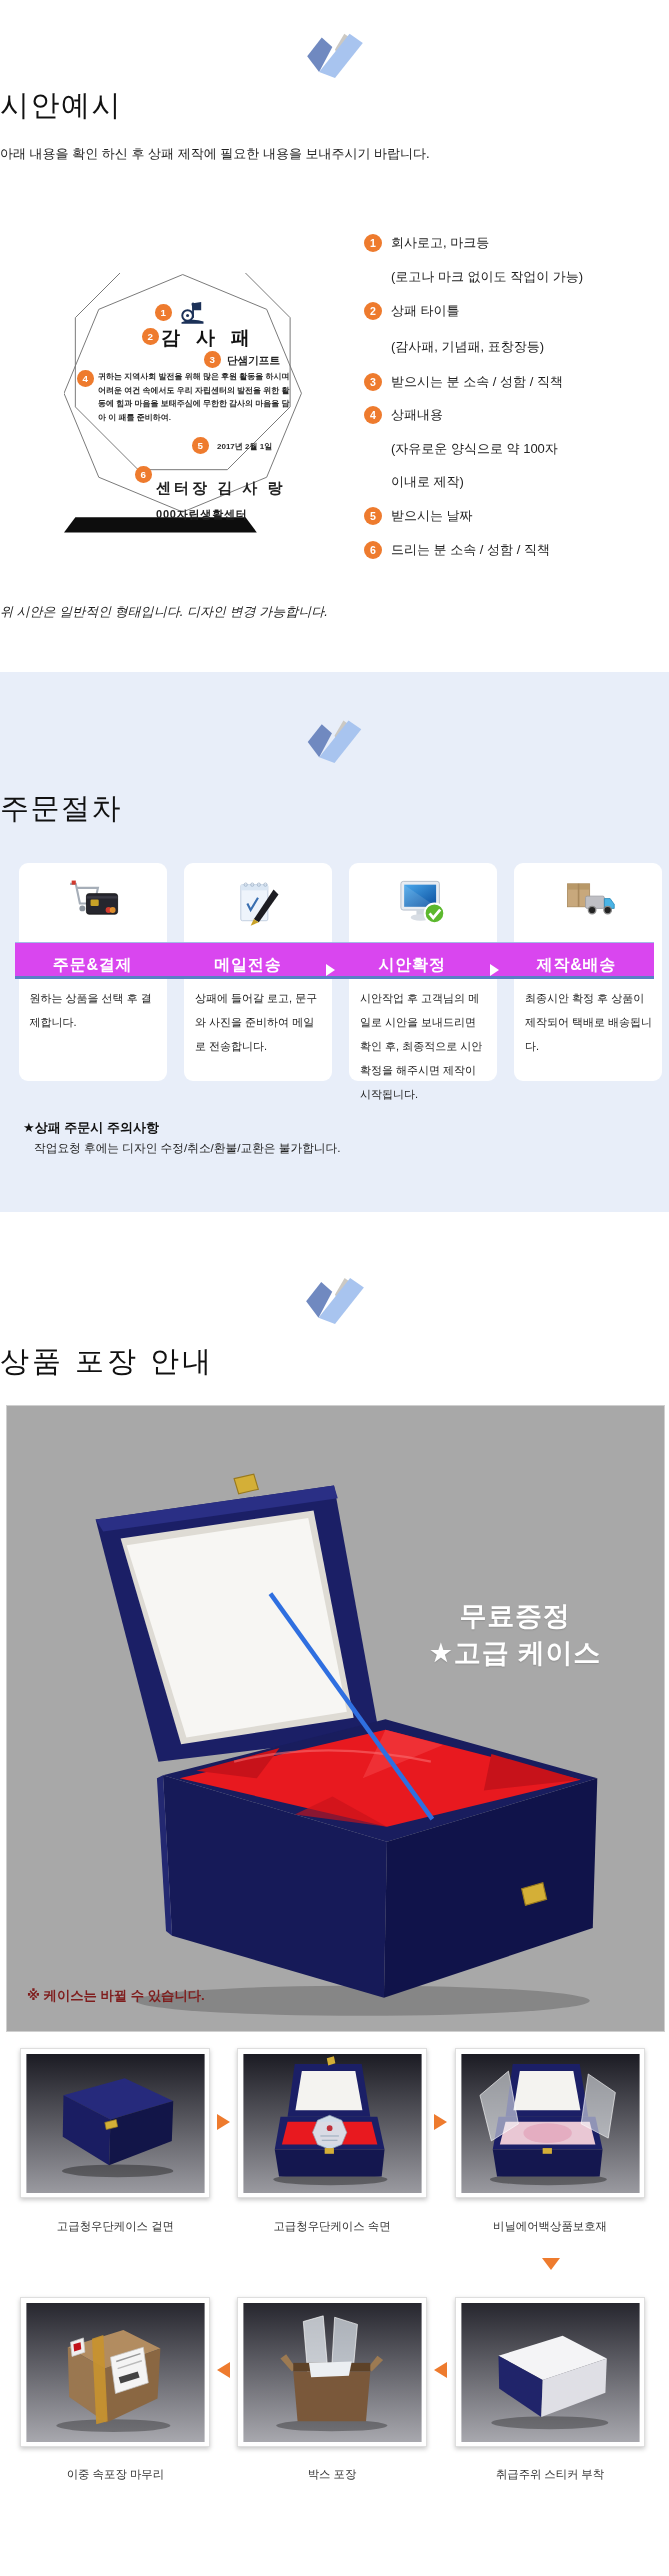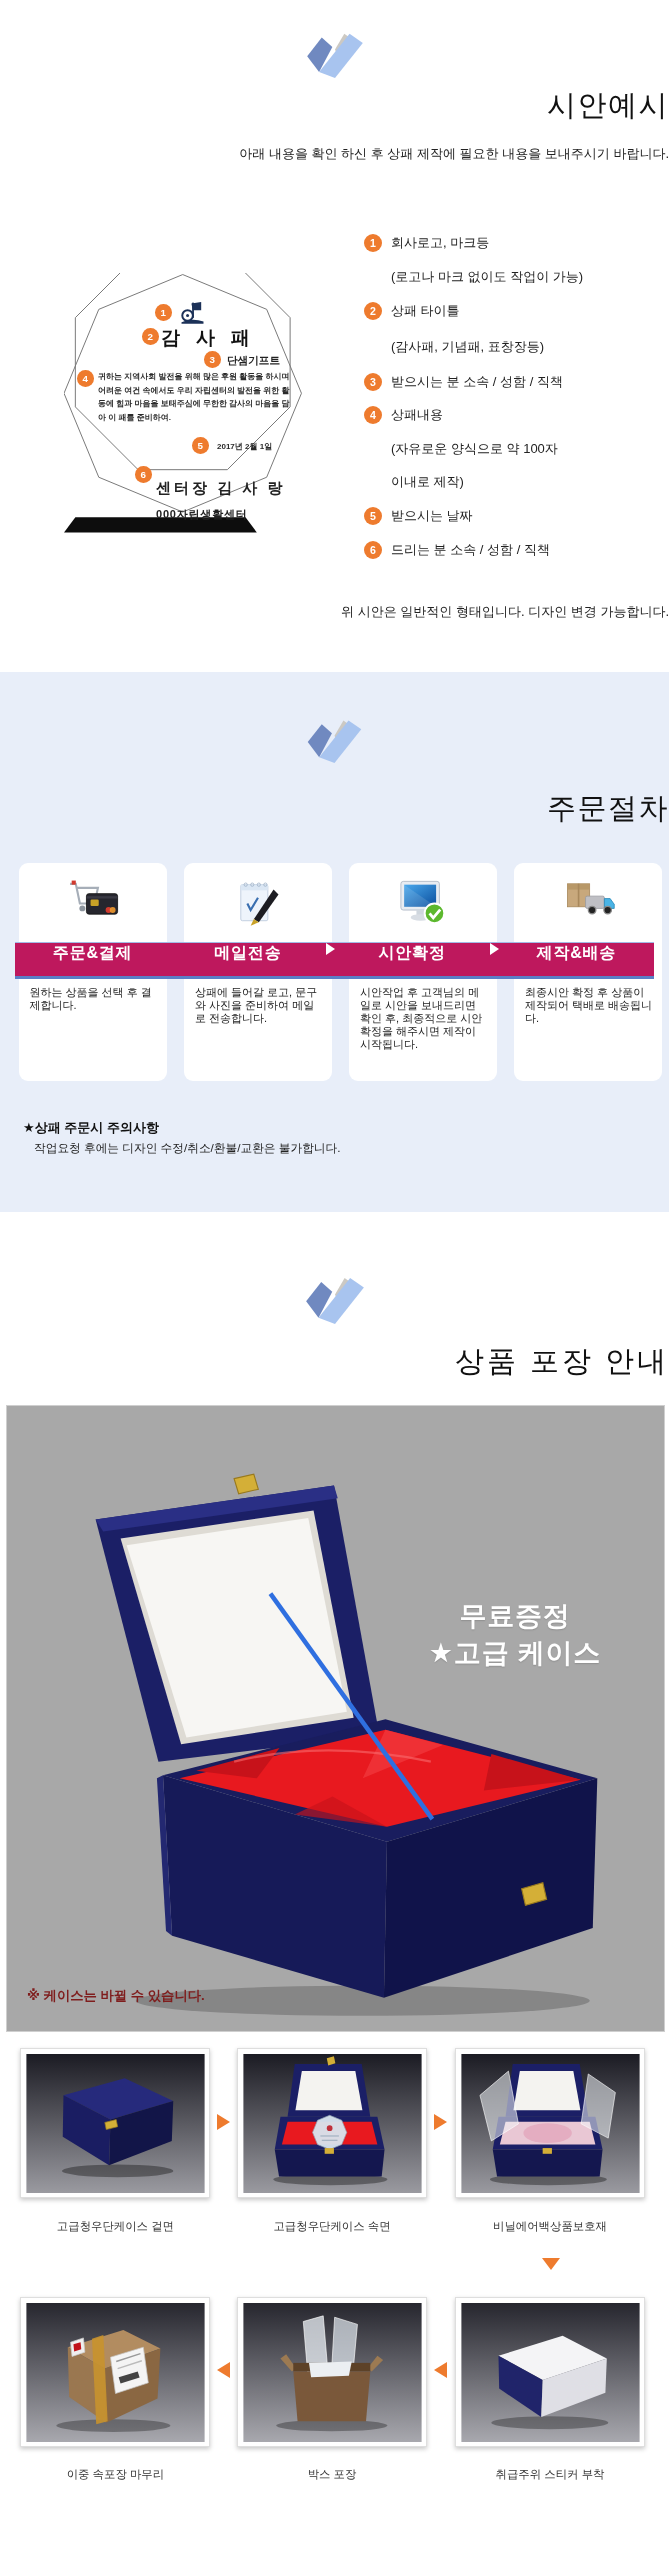--- a/index.html
+++ b/index.html
@@ -1,40 +1,40 @@
 <!DOCTYPE html>
 <html style="font-size:12px"><head>
 <meta charset="utf-8">
 <style>
   html,body{margin:0;padding:0;background:#fff;}
   .page{position:relative;width:669px;height:2576px;background:#fff;overflow:hidden;
         font-family:"Liberation Sans","DejaVu Sans",sans-serif;color:#222;}
   .abs{position:absolute;}
-  .ctr{left:0;right:0;text-align:right;}
+  .ctr{left:0;right:12px;text-align:left;}
   .sec-title{font-size:29px;letter-spacing:1.5px;color:#111;}
   .sub{font-size:13px;color:#222;}
-  .note{font-size:13px;color:#222;}
+  .note{font-size:13px;color:#222;font-style:italic;}
   .circle-num{position:absolute;background:#ee7b2e;color:#fff;border-radius:50%;
       display:flex;align-items:center;justify-content:center;font-weight:bold;}
   .cn-sm{width:16.7px;height:16.7px;font-size:9.8px;}
   .legend-row{position:absolute;display:flex;align-items:center;gap:9px;}
   .legend-row .num{width:18px;height:18px;border-radius:50%;background:#ee7b2e;color:#fff;
       display:flex;align-items:center;justify-content:center;font-size:10.6px;font-weight:bold;flex:0 0 auto;}
   .legend-label{font-size:13px;color:#222;}
   .legend-sub{position:absolute;left:391px;font-size:13px;color:#222;}
   .plq-body{font-size:8px;font-weight:600;color:#2a2a2a;line-height:13.6px;white-space:nowrap;}
   .blue-sec{position:absolute;left:0;width:669px;background:#e8eef9;}
   .card{position:absolute;width:148px;background:#fff;border-radius:9px;}
   .card-icon{position:absolute;left:50%;transform:translateX(-50%);top:10.6px;}
-  .proc-bar{position:absolute;left:15px;width:639px;height:33px;background:#be185d;
+  .proc-bar{position:absolute;left:15px;width:639px;height:33px;background:#d946ef;
       border-top:1.5px solid #a3bbe6;border-bottom:3.8px solid #5b7ec6;
-      display:flex;align-items:flex-start;z-index:3;}
+      display:flex;align-items:flex-end;z-index:3;}
   .proc-label{flex:1;text-align:center;color:#fff;font-size:16px;font-weight:bold;letter-spacing:0.8px;}
   .bar-tri{width:0;height:0;border-left:9.8px solid #fff;border-top:6.8px solid transparent;border-bottom:6.8px solid transparent;flex:0 0 auto;}
-  .step-desc{position:absolute;width:130px;font-size:11px;line-height:13px;color:#222;}
+  .step-desc{position:absolute;width:130px;font-size:11px;line-height:24px;color:#222;}
   .warn-title{font-size:13px;font-weight:bold;color:#111;}
   .warn-body{font-size:11.7px;color:#222;}
   .hero{position:absolute;left:6px;top:1405px;width:657px;height:625px;border:0.8px solid #cfcfcf;background:#a8a8a8;}
   .hero-label{position:absolute;left:409px;top:1598px;width:212px;text-align:center;color:#fff;
       font-size:27px;font-weight:bold;line-height:37px;letter-spacing:0.8px;text-shadow:0 0.8px 1.5px rgba(0,0,0,.15);}
   .hero-note{position:absolute;left:27px;top:1987px;font-size:13.3px;font-weight:bold;color:#7f1d1d;}
   .tile{position:absolute;width:179px;height:139px;background:#fff;border:0.8px solid #dedede;
       padding:4.5px;box-shadow:0 2.3px 4.5px rgba(0,0,0,.22);}
   .tile svg{display:block;}
   .caption{position:absolute;width:190px;text-align:center;font-size:11.4px;color:#333;}
@@ -362,16 +362,16 @@
       <polygon points="52,74 142,46 204,78 114,108" fill="#f4f4f6"></polygon>
       <polygon points="52,74 114,108 112,160 53,120" fill="#20246a"></polygon>
       <polygon points="114,108 204,78 202,126 112,160" fill="#dfdfe5"></polygon>
     </svg>
   </div>
   <div class="tri-l" style="left:217px;top:2362px;"></div>
   <div class="tri-l" style="left:434px;top:2362px;"></div>
 
   <div class="caption" style="left:20.4px;top:2467px;">이중 속포장 마무리</div>
   <div class="caption" style="left:237px;top:2467px;">박스 포장</div>
-  <div class="caption" style="left:455px;top:2467px;">취급주위 스티커 부착</div>
+  <div class="caption" style="left:455px;top:2467px;font-family:Liberation Serif, serif;">취급주위 스티커 부착</div>
 
 </div>
 
 
 </body></html>

